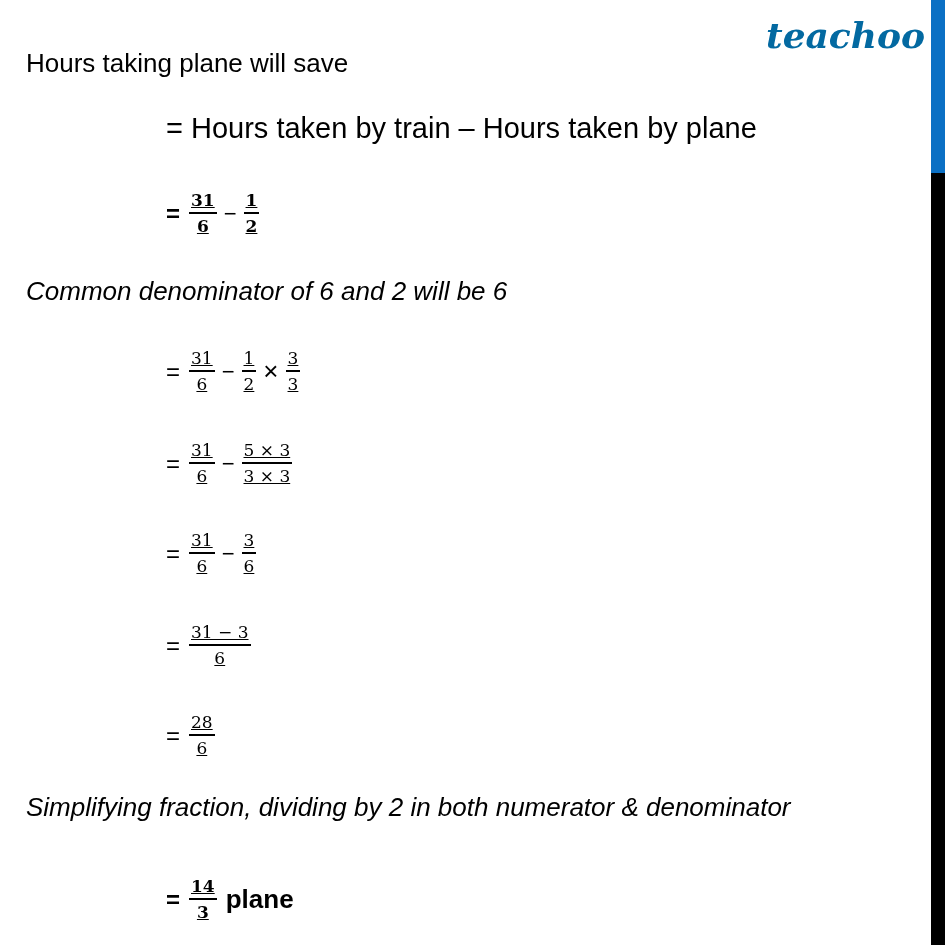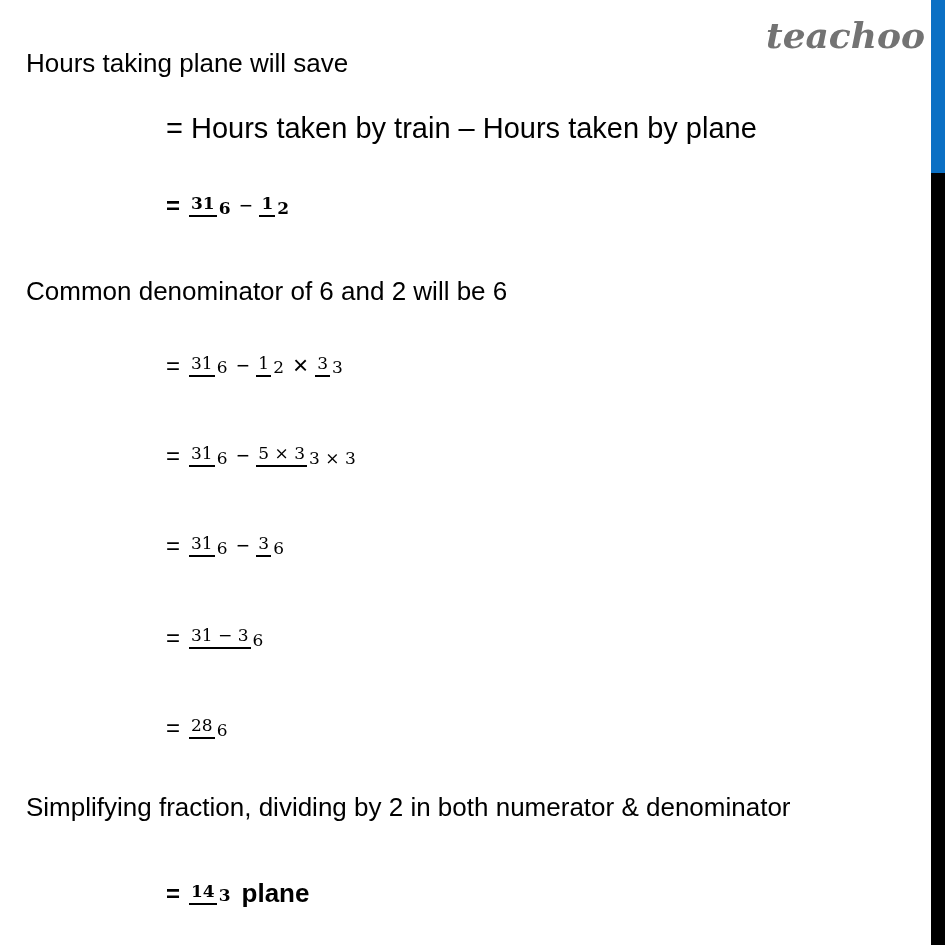--- a/index.html
+++ b/index.html
@@ -6,28 +6,28 @@
     body {
       width: 945px; height: 945px; position: relative; overflow: hidden;
       background: #ffffff; color: #000;
       font-family: "Liberation Sans", sans-serif;
     }
     .sidebar-blue { position: absolute; left: 931px; top: 0; width: 14px; height: 173px; background: #0b70c4; }
     .sidebar-black { position: absolute; left: 931px; top: 173px; width: 14px; height: 772px; background: #000; }
     .logo {
       position: absolute; left: 766px; top: 14px;
       font-family: "DejaVu Serif", serif; font-style: italic; font-weight: bold;
-      font-size: 36px; letter-spacing: 0px; color: #737373;
+      font-size: 36px; letter-spacing: 0px; color: #0369a1;
     }
     .heading { position: absolute; left: 26px; top: 48px; font-weight: normal; font-size: 26px; }
-    .italic-line { position: absolute; left: 26px; font-size: 26px; }
+    .italic-line { position: absolute; left: 26px; font-style: italic; font-size: 26px; }
     .step { position: absolute; left: 166px; display: flex; align-items: center; font-size: 26px; }
     .eq { margin-right: 6px; font-size: 24px; }
-    .frac { display: inline-flex; flex-direction: row; align-items: center; margin: 0 3px;
-      font-family: "DejaVu Serif", serif; font-size: 17px; line-height: 1; }
+    .frac { display: inline-flex; flex-direction: column; align-items: center; margin: 0 3px;
+      font-family: "DejaVu Serif", serif; font-size: 17px; line-height: 1; text-decoration: underline; }
     .frac .num { padding: 0 2px 3px; border-bottom: 2px solid #000; }
     .frac .den { padding: 4px 2px 0; }
     .bold .frac { font-weight: bold; }
     .op { font-size: 22px; margin: 0 4px; }
     .step-text { font-size: 29px; }
     .unit { font-weight: bold; margin-left: 6px; }
   </style>
 </head>
 <body>
 

